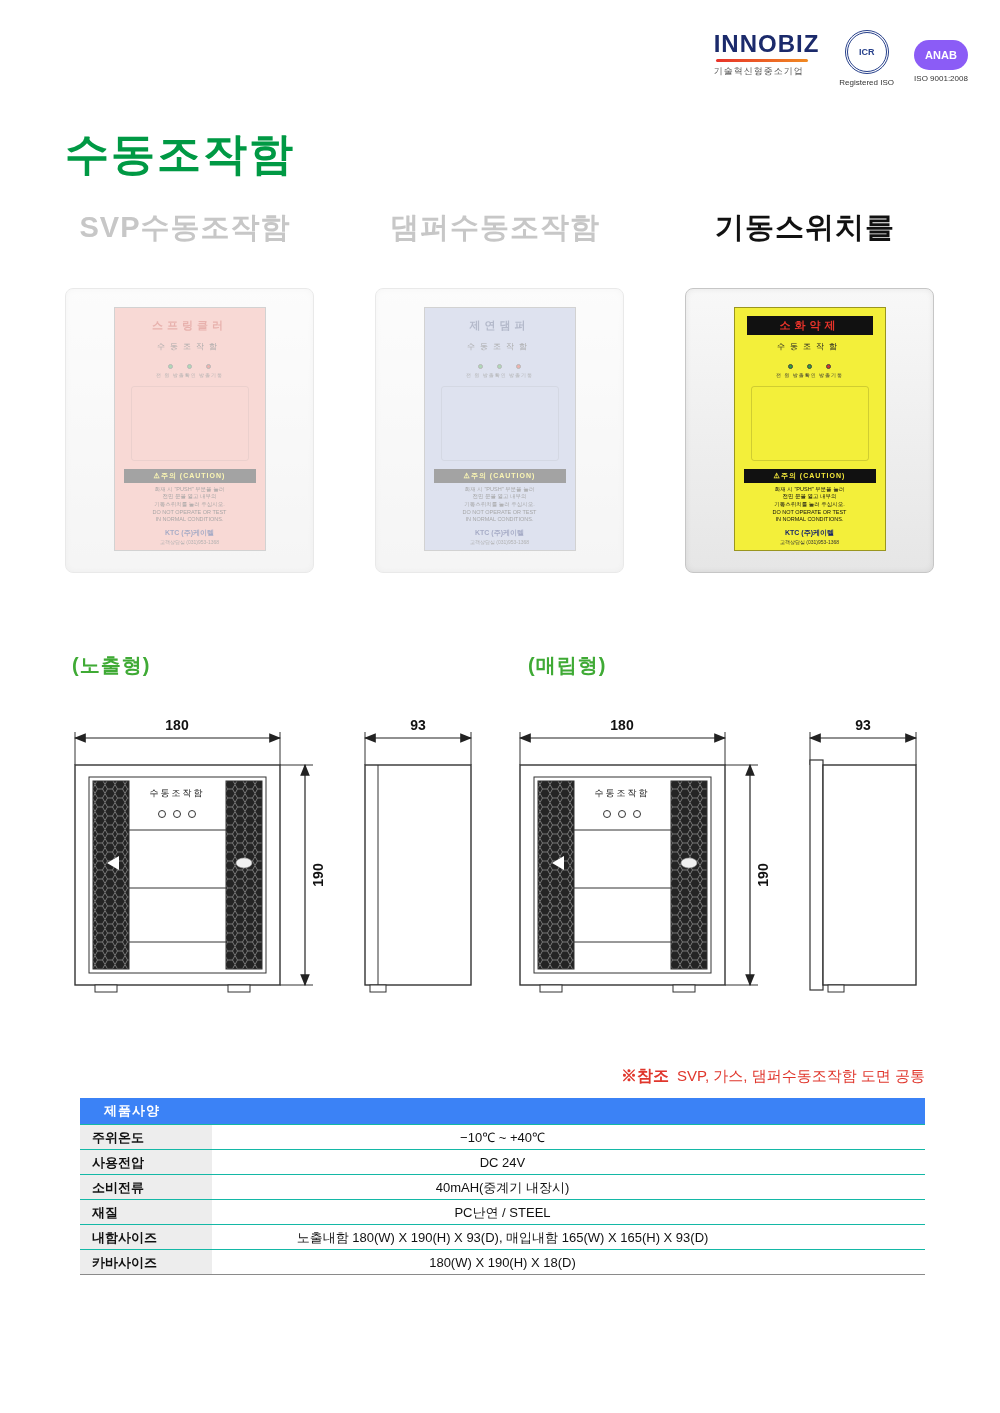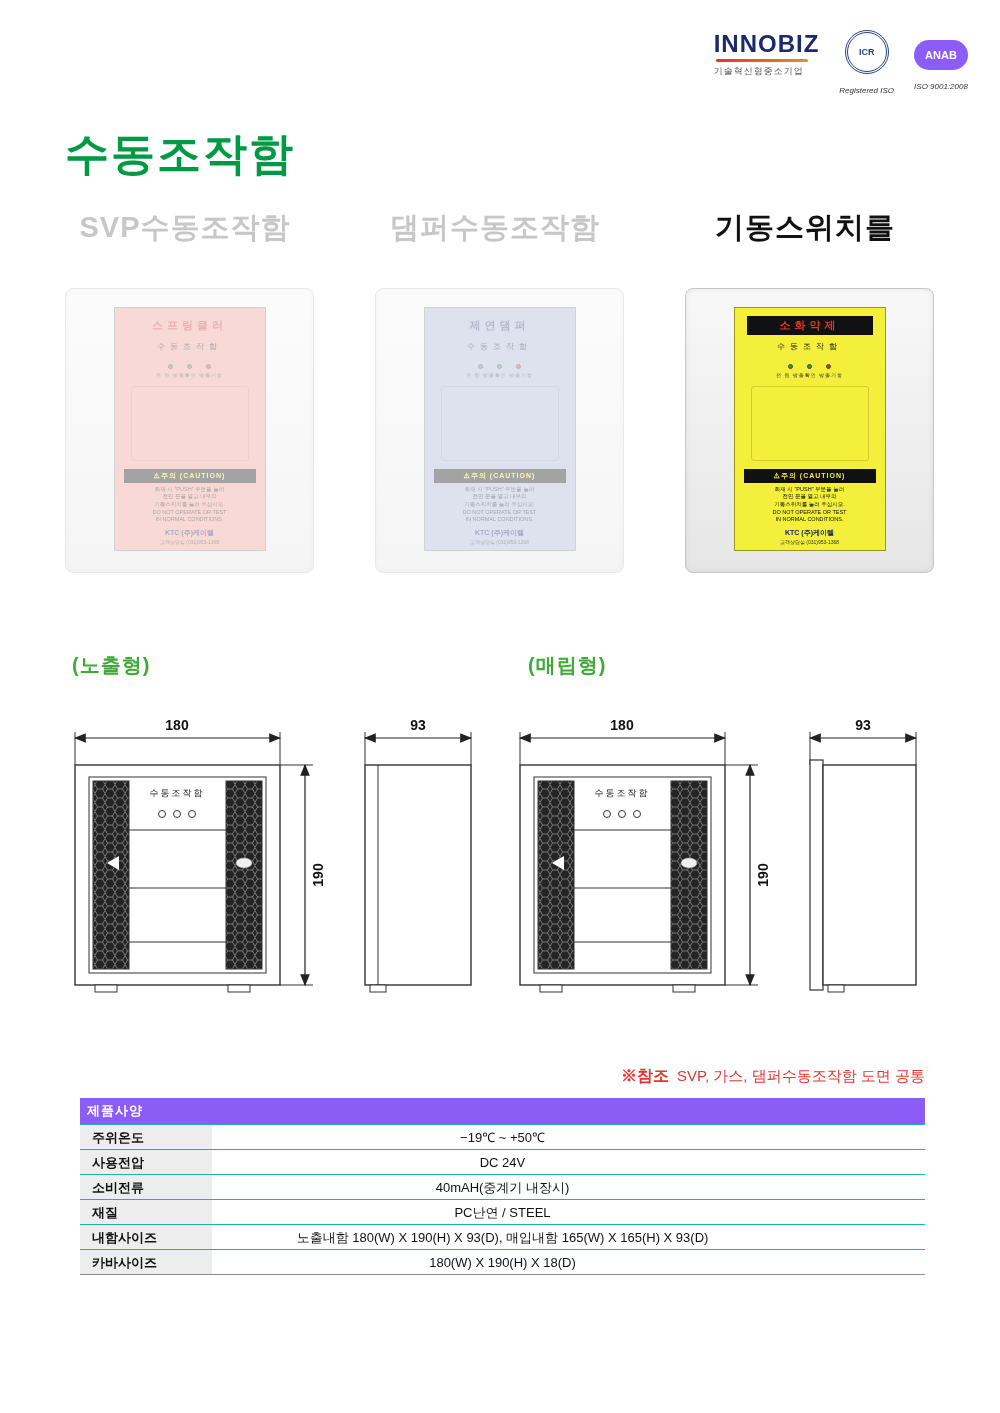--- a/index.html
+++ b/index.html
@@ -7,21 +7,21 @@
   .page { position:relative; width:1000px; height:1413px; background:#ffffff; margin:0 auto; overflow:hidden; font-family:"Liberation Sans", sans-serif; color:#111; }
 
   
   .badges { position:absolute; top:30px; right:32px; display:flex; gap:20px; align-items:flex-start; }
   .innobiz { text-align:left; }
   .innobiz-word { font-size:24px; font-weight:bold; color:#1b2a6b; letter-spacing:1px; }
   .innobiz-swoosh { width:92px; height:3px; background:linear-gradient(90deg,#e8332a,#f08a22); border-radius:2px; margin:1px 0 3px 2px; }
   .innobiz-sub { font-size:9px; color:#555; letter-spacing:1px; }
   .icr-wrap { text-align:center; }
   .icr-circle { width:44px; height:44px; border:3px double #27408b; border-radius:50%; display:flex; align-items:center; justify-content:center; margin:0 auto; color:#27408b; font-size:9px; font-weight:bold; }
-  .badge-caption { font-size:8px; color:#333; margin-top:12px; white-space:nowrap;font-style:italic; }
+  .badge-caption { font-size:8px; color:#333; margin-top:4px; white-space:nowrap; }
   .anab-wrap { text-align:center; padding-top:10px; }
   .anab-oval { width:54px; height:30px; background:#8b5cf6; border-radius:15px; color:#fff; font-weight:bold; font-size:11px; display:flex; align-items:center; justify-content:center; margin:0 auto; }
 
   
   .page-title { position:absolute; left:65px; top:125px; font-size:44px; font-weight:900; color:#009944; letter-spacing:2px; }
 
   
   .col-heading { position:absolute; top:208px; width:240px; text-align:center; font-size:29px; font-weight:bold; letter-spacing:1px; }
   .col-heading.faded { color:#c7c7c7; }
   .col-heading.active { color:#111; }
@@ -58,21 +58,21 @@
   .drawing-svg.d0 { left:65px; }
   .drawing-svg.d1 { left:510px; }
   .drawing-svg text { font-family:"Liberation Sans", sans-serif; }
 
   
   .ref-note { position:absolute; top:1066px; right:75px; text-align:right; font-size:15px; color:#e0362c; }
   .ref-note .prefix { font-weight:bold; font-size:16px; margin-right:8px; }
 
   
   .spec-table { position:absolute; left:80px; top:1098px; width:845px; border-bottom:1px solid #8a8a8a; }
-  .spec-header { height:26px; line-height:26px; background:#8b5cf6; color:#fff; font-weight:bold; font-size:13px; padding-left:7px; letter-spacing:1px; }
+  .spec-header { height:26px; line-height:26px; background:#3b82f6; color:#fff; font-weight:bold; font-size:13px; padding-left:24px; letter-spacing:1px; }
   .spec-row { position:relative; height:25px; line-height:25px; border-top:1px solid #14b8a6; text-align:center; font-size:13px; }
   .spec-row:first-of-type { border-top:none; }
   .spec-label { position:absolute; left:0; top:0; bottom:0; width:132px; background:#ededed; text-align:left; padding-left:12px; font-weight:bold; font-size:13px; }
   .spec-value { display:inline-block; }
 </style>
 </head>
 <body>
 
 <div class="page">
 
@@ -268,21 +268,21 @@
   </svg>
 
   <div class="ref-note">
     <span class="prefix">※참조</span><span>SVP, 가스, 댐퍼수동조작함 도면 공통</span>
   </div>
 
   <div class="spec-table">
     <div class="spec-header">제품사양</div>
     <div class="spec-row">
       <div class="spec-label">주위온도</div>
-      <span class="spec-value">−19℃ ~ +50℃</span>
+      <span class="spec-value">−10℃ ~ +40℃</span>
     </div>
     <div class="spec-row">
       <div class="spec-label">사용전압</div>
       <span class="spec-value">DC 24V</span>
     </div>
     <div class="spec-row">
       <div class="spec-label">소비전류</div>
       <span class="spec-value">40mAH(중계기 내장시)</span>
     </div>
     <div class="spec-row">

